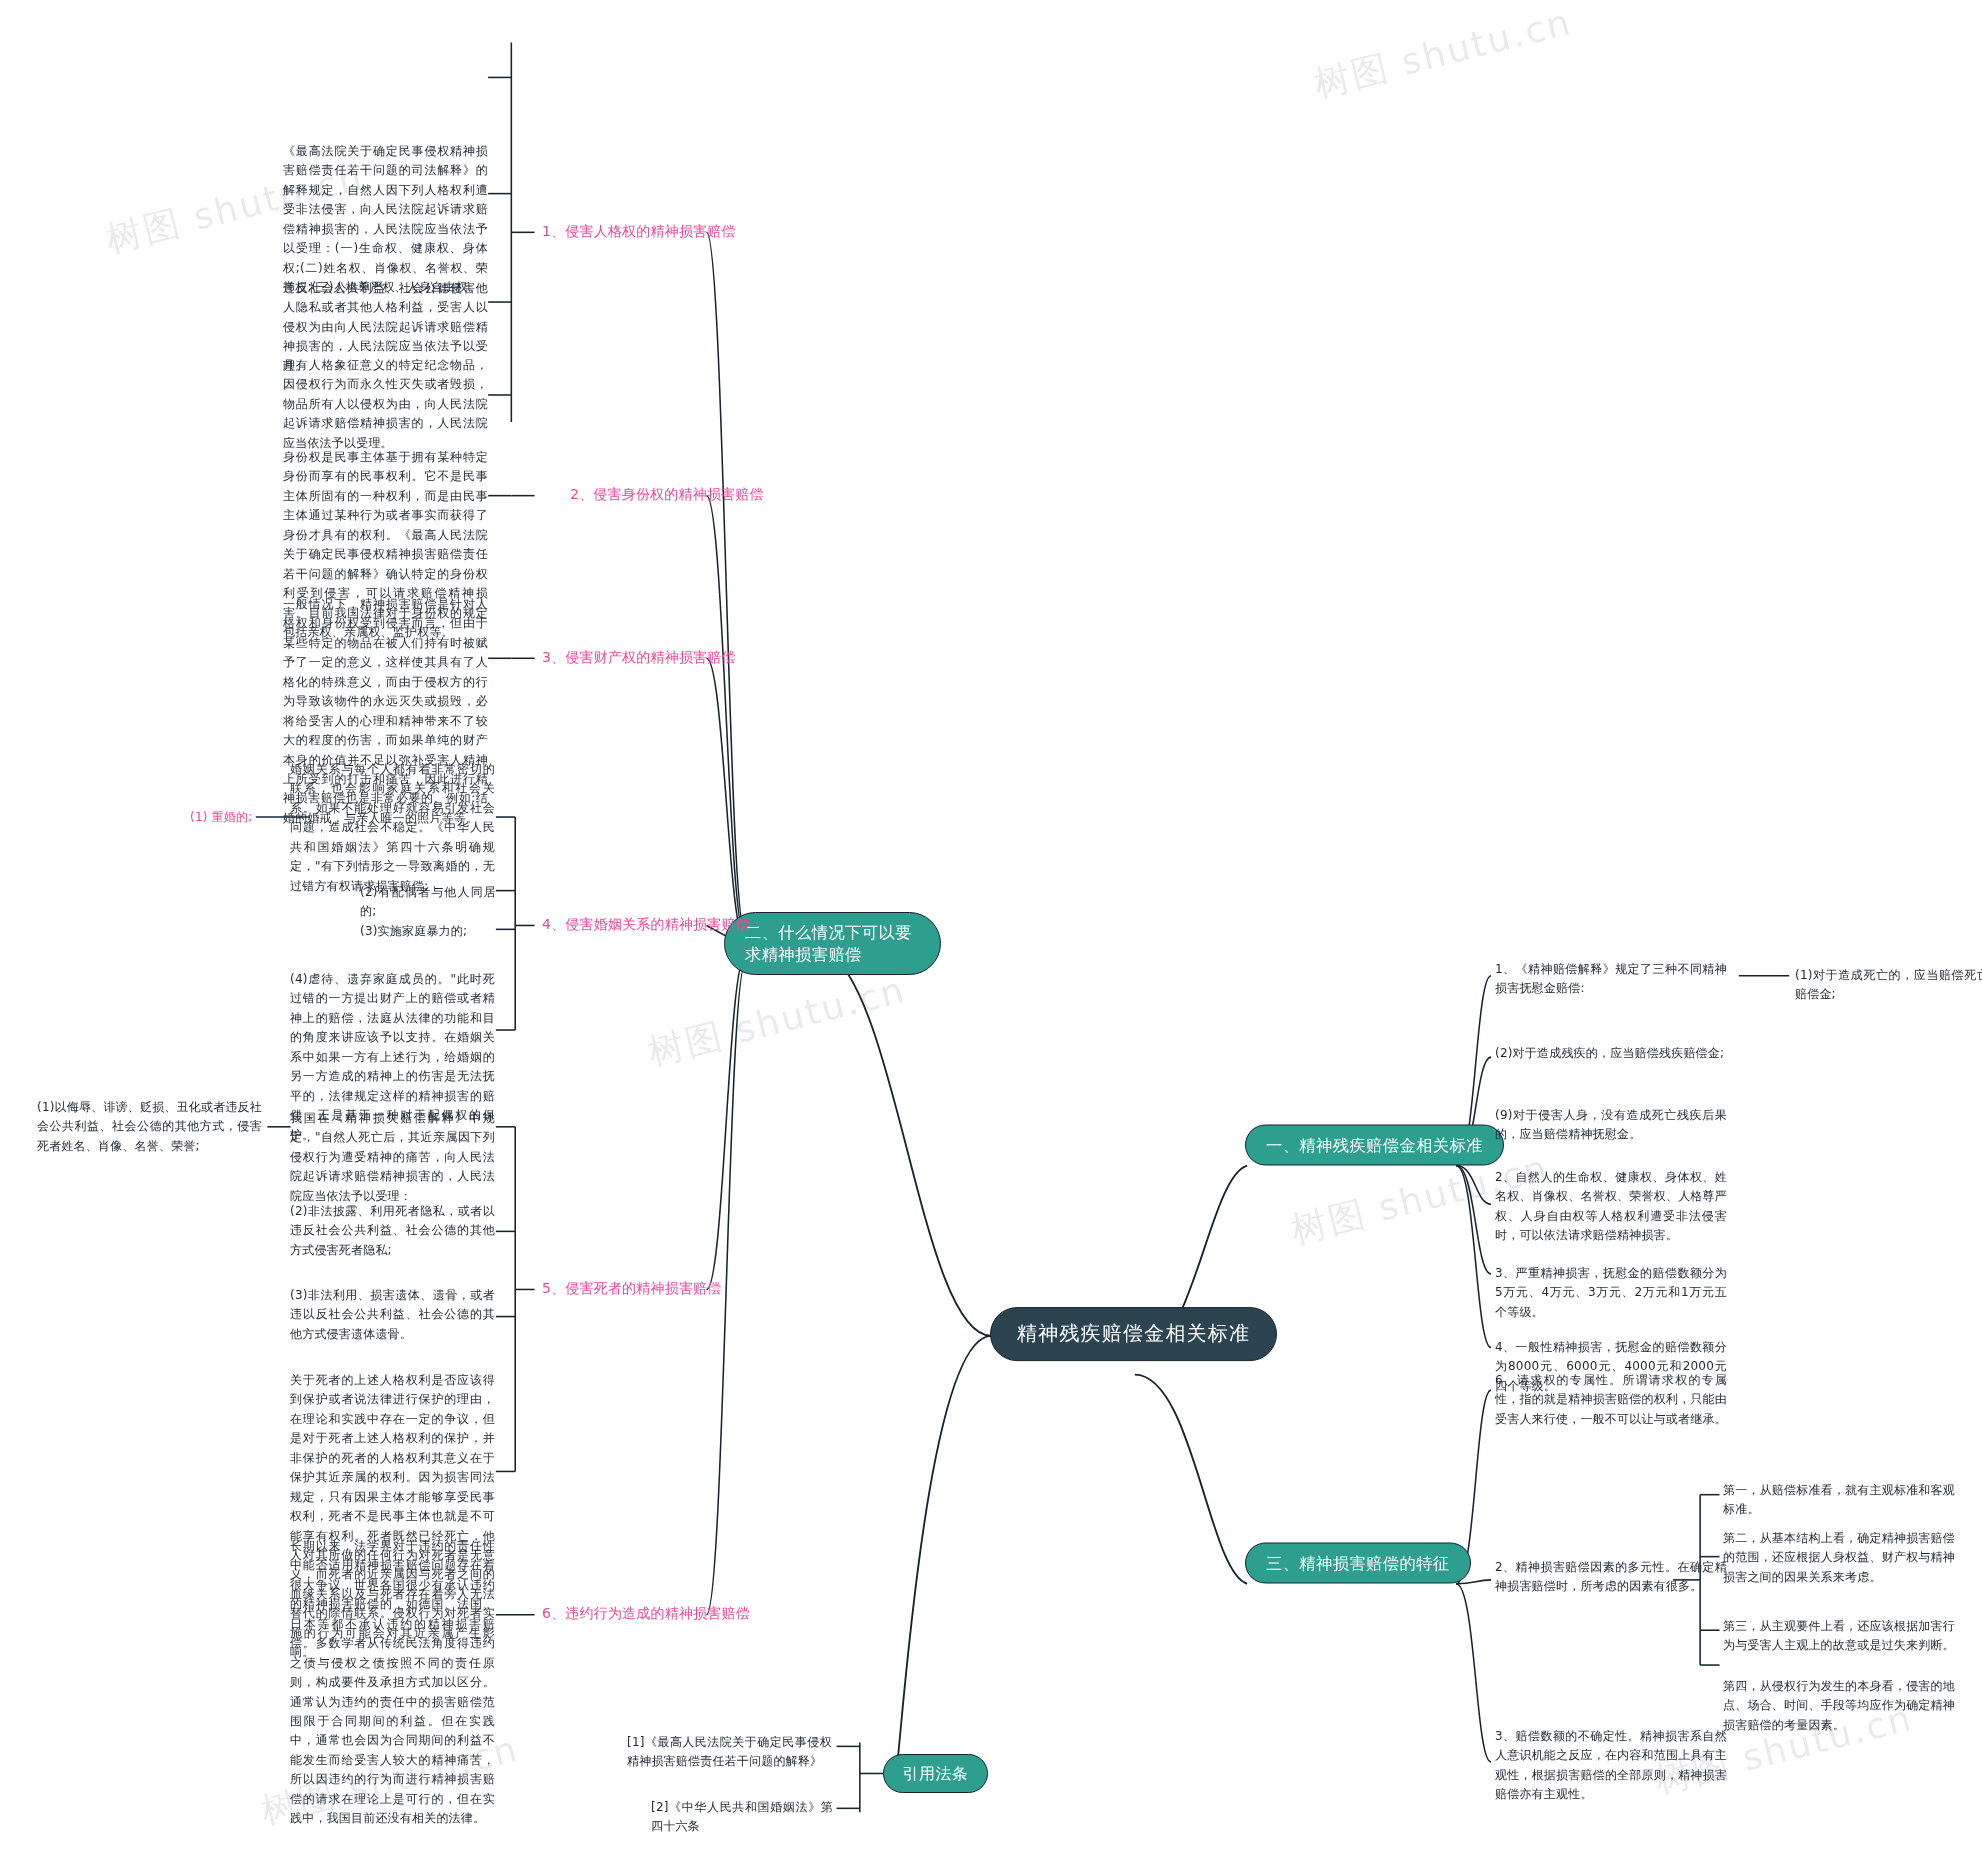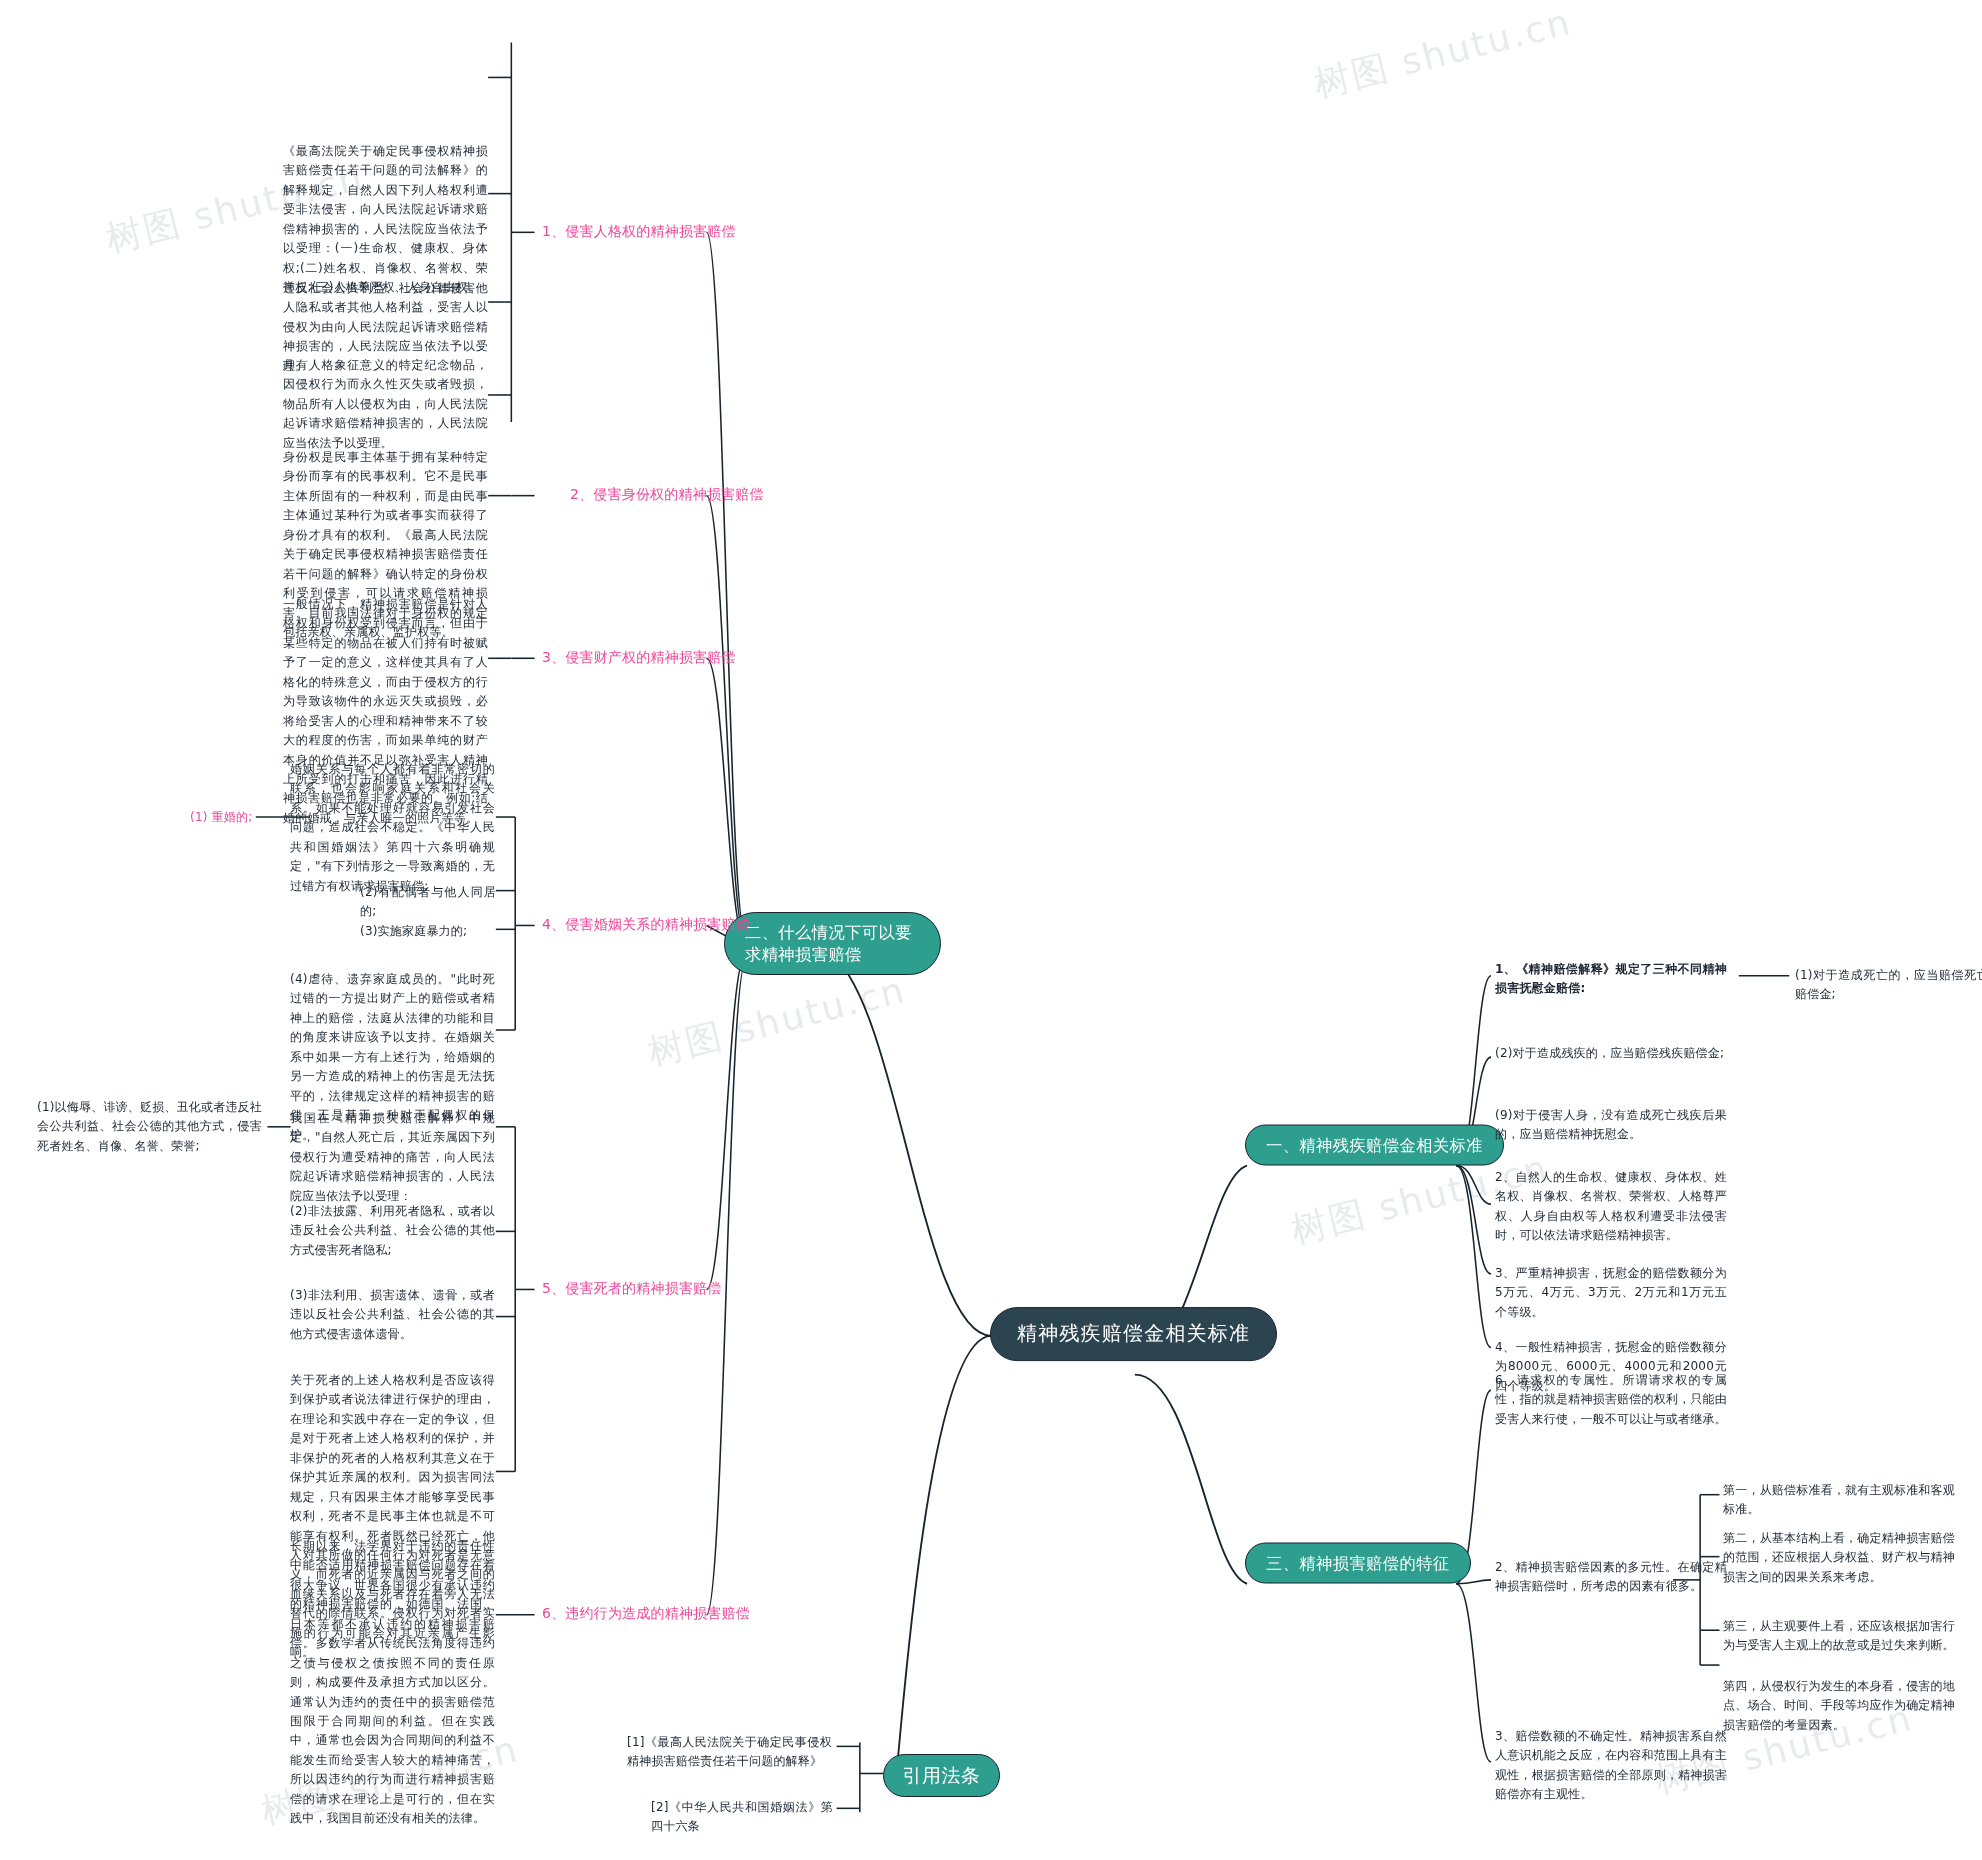--- a/index.html
+++ b/index.html
@@ -46,21 +46,21 @@
     padding:8.5px 20px;
     background:#2e9e8f;
     border:1.5px solid #16242e;
   }
   .pill.root{
     background:#2c4450;
     font-size:20px;
     padding:12.4px 26px;
     letter-spacing:1.2px;
   }
-  .pill.small{font-size:19px;padding:7.7px 18.6px;}
+  .pill.small{font-size:16px;padding:7.7px 18.6px;}
 </style>
 </head>
 <body>
 
 <div id="canvas">
 
   <div class="wm" style="left:101px;top:217px;">树图 shutu.cn</div>
   <div class="wm" style="left:643px;top:1030px;">树图 shutu.cn</div>
   <div class="wm" style="left:1309px;top:62px;">树图 shutu.cn</div>
   <div class="wm" style="left:1286px;top:1208px;">树图 shutu.cn</div>
@@ -180,21 +180,21 @@
   <div class="leaf" style="left:290px;top:970px;width:205px;">(4)虐待、遗弃家庭成员的。"此时死过错的一方提出财产上的赔偿或者精神上的赔偿，法庭从法律的功能和目的角度来讲应该予以支持。在婚姻关系中如果一方有上述行为，给婚姻的另一方造成的精神上的伤害是无法抚平的，法律规定这样的精神损害的赔偿，正是基于一种对于配偶权的保护。</div>
 
   <div class="leaf" style="left:37px;top:1098px;width:225px;">(1)以侮辱、诽谤、贬损、丑化或者违反社会公共利益、社会公德的其他方式，侵害死者姓名、肖像、名誉、荣誉;</div>
   <div class="leaf" style="left:290px;top:1109px;width:205px;">我国在《精神损失赔偿解释》中规定，"自然人死亡后，其近亲属因下列侵权行为遭受精神的痛苦，向人民法院起诉请求赔偿精神损害的，人民法院应当依法予以受理：</div>
   <div class="leaf" style="left:290px;top:1202px;width:205px;">(2)非法披露、利用死者隐私，或者以违反社会公共利益、社会公德的其他方式侵害死者隐私;</div>
   <div class="leaf" style="left:290px;top:1286px;width:205px;">(3)非法利用、损害遗体、遗骨，或者违以反社会公共利益、社会公德的其他方式侵害遗体遗骨。</div>
   <div class="leaf" style="left:290px;top:1371px;width:205px;">关于死者的上述人格权利是否应该得到保护或者说法律进行保护的理由，在理论和实践中存在一定的争议，但是对于死者上述人格权利的保护，并非保护的死者的人格权利其意义在于保护其近亲属的权利。因为损害同法规定，只有因果主体才能够享受民事权利，死者不是民事主体也就是不可能享有权利。死者既然已经死亡，他人对其所做的任何行为对死者是无意义，而死者的近亲属因与死者之间的血缘关系以及与死者存在着旁人无法替代的除情联系。侵权行为对死者实施的行为可能会对其近亲属产生影响。</div>
 
   <div class="leaf" style="left:290px;top:1537px;width:205px;">长期以来，法学界对于违约的责任性中能否适用精神损害赔偿问题存在着很大争议，世界各国很少有承认违约的精神损害赔偿的，如德国、法国、日本等都不承认违约的精神损害赔偿。多数学者从传统民法角度得违约之债与侵权之债按照不同的责任原则，构成要件及承担方式加以区分。通常认为违约的责任中的损害赔偿范围限于合同期间的利益。但在实践中，通常也会因为合同期间的利益不能发生而给受害人较大的精神痛苦，所以因违约的行为而进行精神损害赔偿的请求在理论上是可行的，但在实践中，我国目前还没有相关的法律。</div>
 
-  <div class="leaf" style="left:1495px;top:960px;width:232px;font-weight:bold;">1、《精神赔偿解释》规定了三种不同精神损害抚慰金赔偿:</div>
+  <div class="leaf" style="left:1495px;top:960px;width:232px;">1、《精神赔偿解释》规定了三种不同精神损害抚慰金赔偿:</div>
   <div class="leaf" style="left:1795px;top:966px;width:194px;">(1)对于造成死亡的，应当赔偿死亡赔偿金;</div>
   <div class="leaf" style="left:1495px;top:1044px;width:232px;">(2)对于造成残疾的，应当赔偿残疾赔偿金;</div>
   <div class="leaf" style="left:1495px;top:1106px;width:232px;">(9)对于侵害人身，没有造成死亡残疾后果的，应当赔偿精神抚慰金。</div>
   <div class="leaf" style="left:1495px;top:1168px;width:232px;">2、自然人的生命权、健康权、身体权、姓名权、肖像权、名誉权、荣誉权、人格尊严权、人身自由权等人格权利遭受非法侵害时，可以依法请求赔偿精神损害。</div>
   <div class="leaf" style="left:1495px;top:1264px;width:232px;">3、严重精神损害，抚慰金的赔偿数额分为5万元、4万元、3万元、2万元和1万元五个等级。</div>
   <div class="leaf" style="left:1495px;top:1338px;width:232px;">4、一般性精神损害，抚慰金的赔偿数额分为8000元、6000元、4000元和2000元四个等级。</div>
 
   <div class="leaf" style="left:1495px;top:1371px;width:232px;">6、请求权的专属性。所谓请求权的专属性，指的就是精神损害赔偿的权利，只能由受害人来行使，一般不可以让与或者继承。</div>
   <div class="leaf" style="left:1495px;top:1558px;width:232px;">2、精神损害赔偿因素的多元性。在确定精神损害赔偿时，所考虑的因素有很多。</div>
   <div class="leaf" style="left:1495px;top:1727px;width:232px;">3、赔偿数额的不确定性。精神损害系自然人意识机能之反应，在内容和范围上具有主观性，根据损害赔偿的全部原则，精神损害赔偿亦有主观性。</div>

